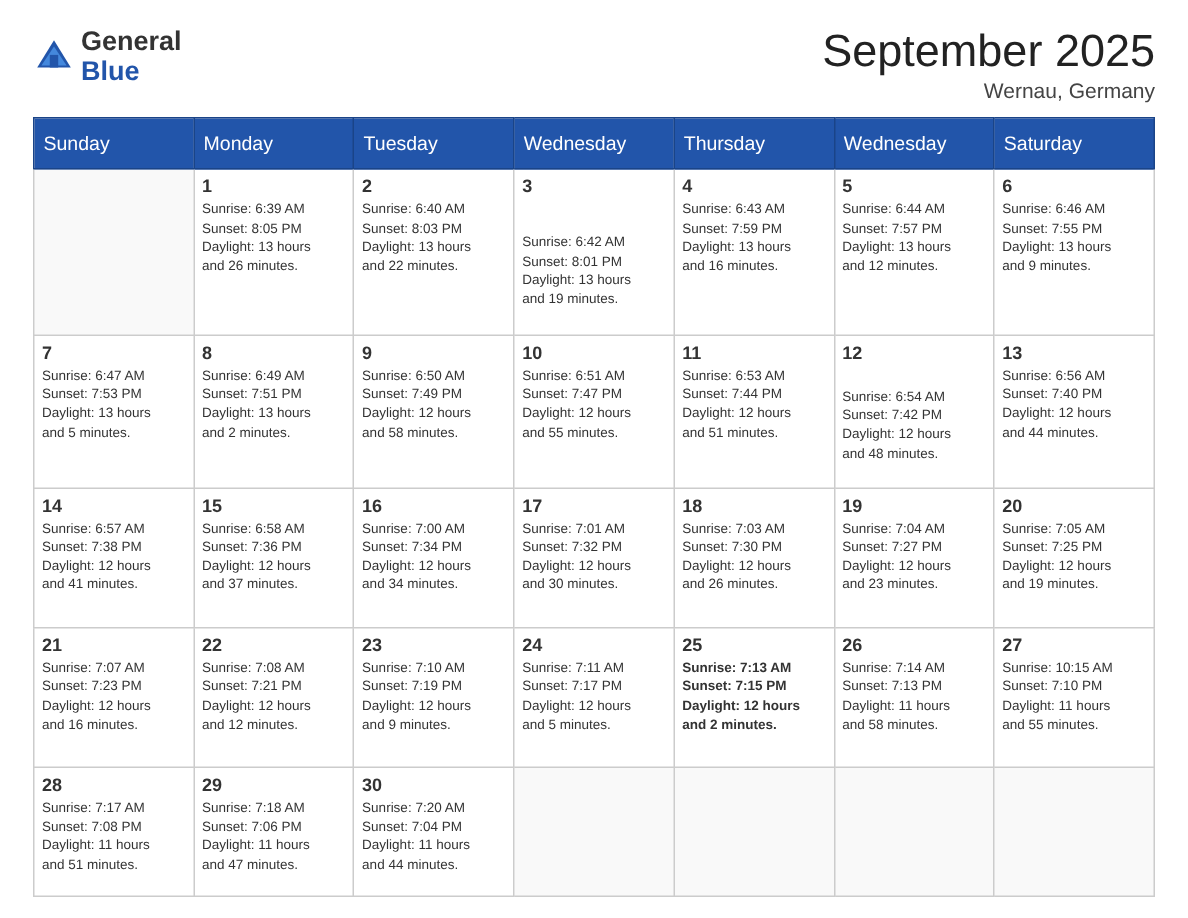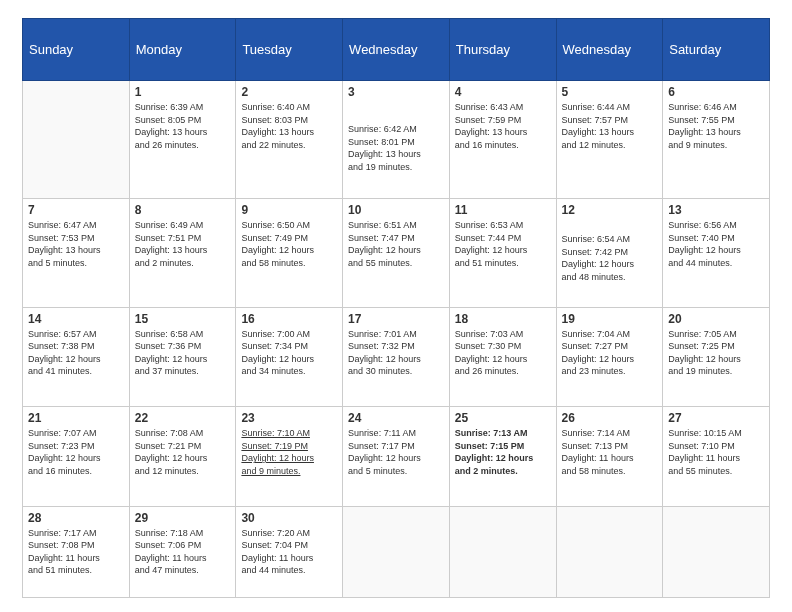--- a/index.html
+++ b/index.html
@@ -55,21 +55,21 @@
       flex: 1;
       border: 1px solid #ccc;
       border-collapse: collapse;
       width: 100%;
       table-layout: fixed;
     }
     .calendar th {
       background-color: #2255aa;
       color: #fff;
       text-align: left;
-      padding: 23px 6px;
+      padding: 9px 6px;
       font-size: 13px;
       font-weight: normal;
       border: 1px solid #1a4488;
     }
     .calendar td {
       vertical-align: top;
       border: 1px solid #ccc;
       padding: 4px 5px;
       font-size: 9.5px;
       color: #333;
@@ -91,20 +91,37 @@
       background: #f9f9f9;
     }
     .last-row td {
       height: 72px;
     }
   </style>
 </head>
 <body>
 
 <div class="page">
+  <div class="top-section">
+    <div class="logo">
+      <svg class="logo-icon" viewBox="0 0 40 40">
+        <polygon points="20,4 36,30 4,30" fill="#2255aa"></polygon>
+        <polygon points="20,10 32,28 8,28" fill="#4488dd"></polygon>
+        <rect x="16" y="18" width="8" height="12" fill="#2255aa"></rect>
+      </svg>
+      <div class="logo-text">
+        <span class="logo-general">General</span><br>
+        <span class="logo-blue">Blue</span>
+      </div>
+    </div>
+    <div class="title-section">
+      <div class="month-year">September 2025</div>
+      <div class="location">Wernau, Germany</div>
+    </div>
+  </div>
 
   <table class="calendar">
     <thead>
       <tr>
         <th>Sunday</th>
         <th>Monday</th>
         <th>Tuesday</th>
         <th>Wednesday</th>
         <th>Thursday</th>
         <th>Wednesday</th>
@@ -269,21 +286,21 @@
           </td>
           <td>
             <span class="day-number">22</span>
             <div class="cell-info" style="white-space: pre-line;">Sunrise: 7:08 AM
 Sunset: 7:21 PM
 Daylight: 12 hours
 and 12 minutes.</div>
           </td>
           <td>
             <span class="day-number">23</span>
-            <div class="cell-info" style="white-space: pre-line; text-decoration: underline;">Sunrise: 7:10 AM
+            <div class="cell-info" style="white-space: pre-line;">Sunrise: 7:10 AM
 Sunset: 7:19 PM
 Daylight: 12 hours
 and 9 minutes.</div>
           </td>
           <td>
             <span class="day-number">24</span>
             <div class="cell-info" style="white-space: pre-line;">Sunrise: 7:11 AM
 Sunset: 7:17 PM
 Daylight: 12 hours
 and 5 minutes.</div>

